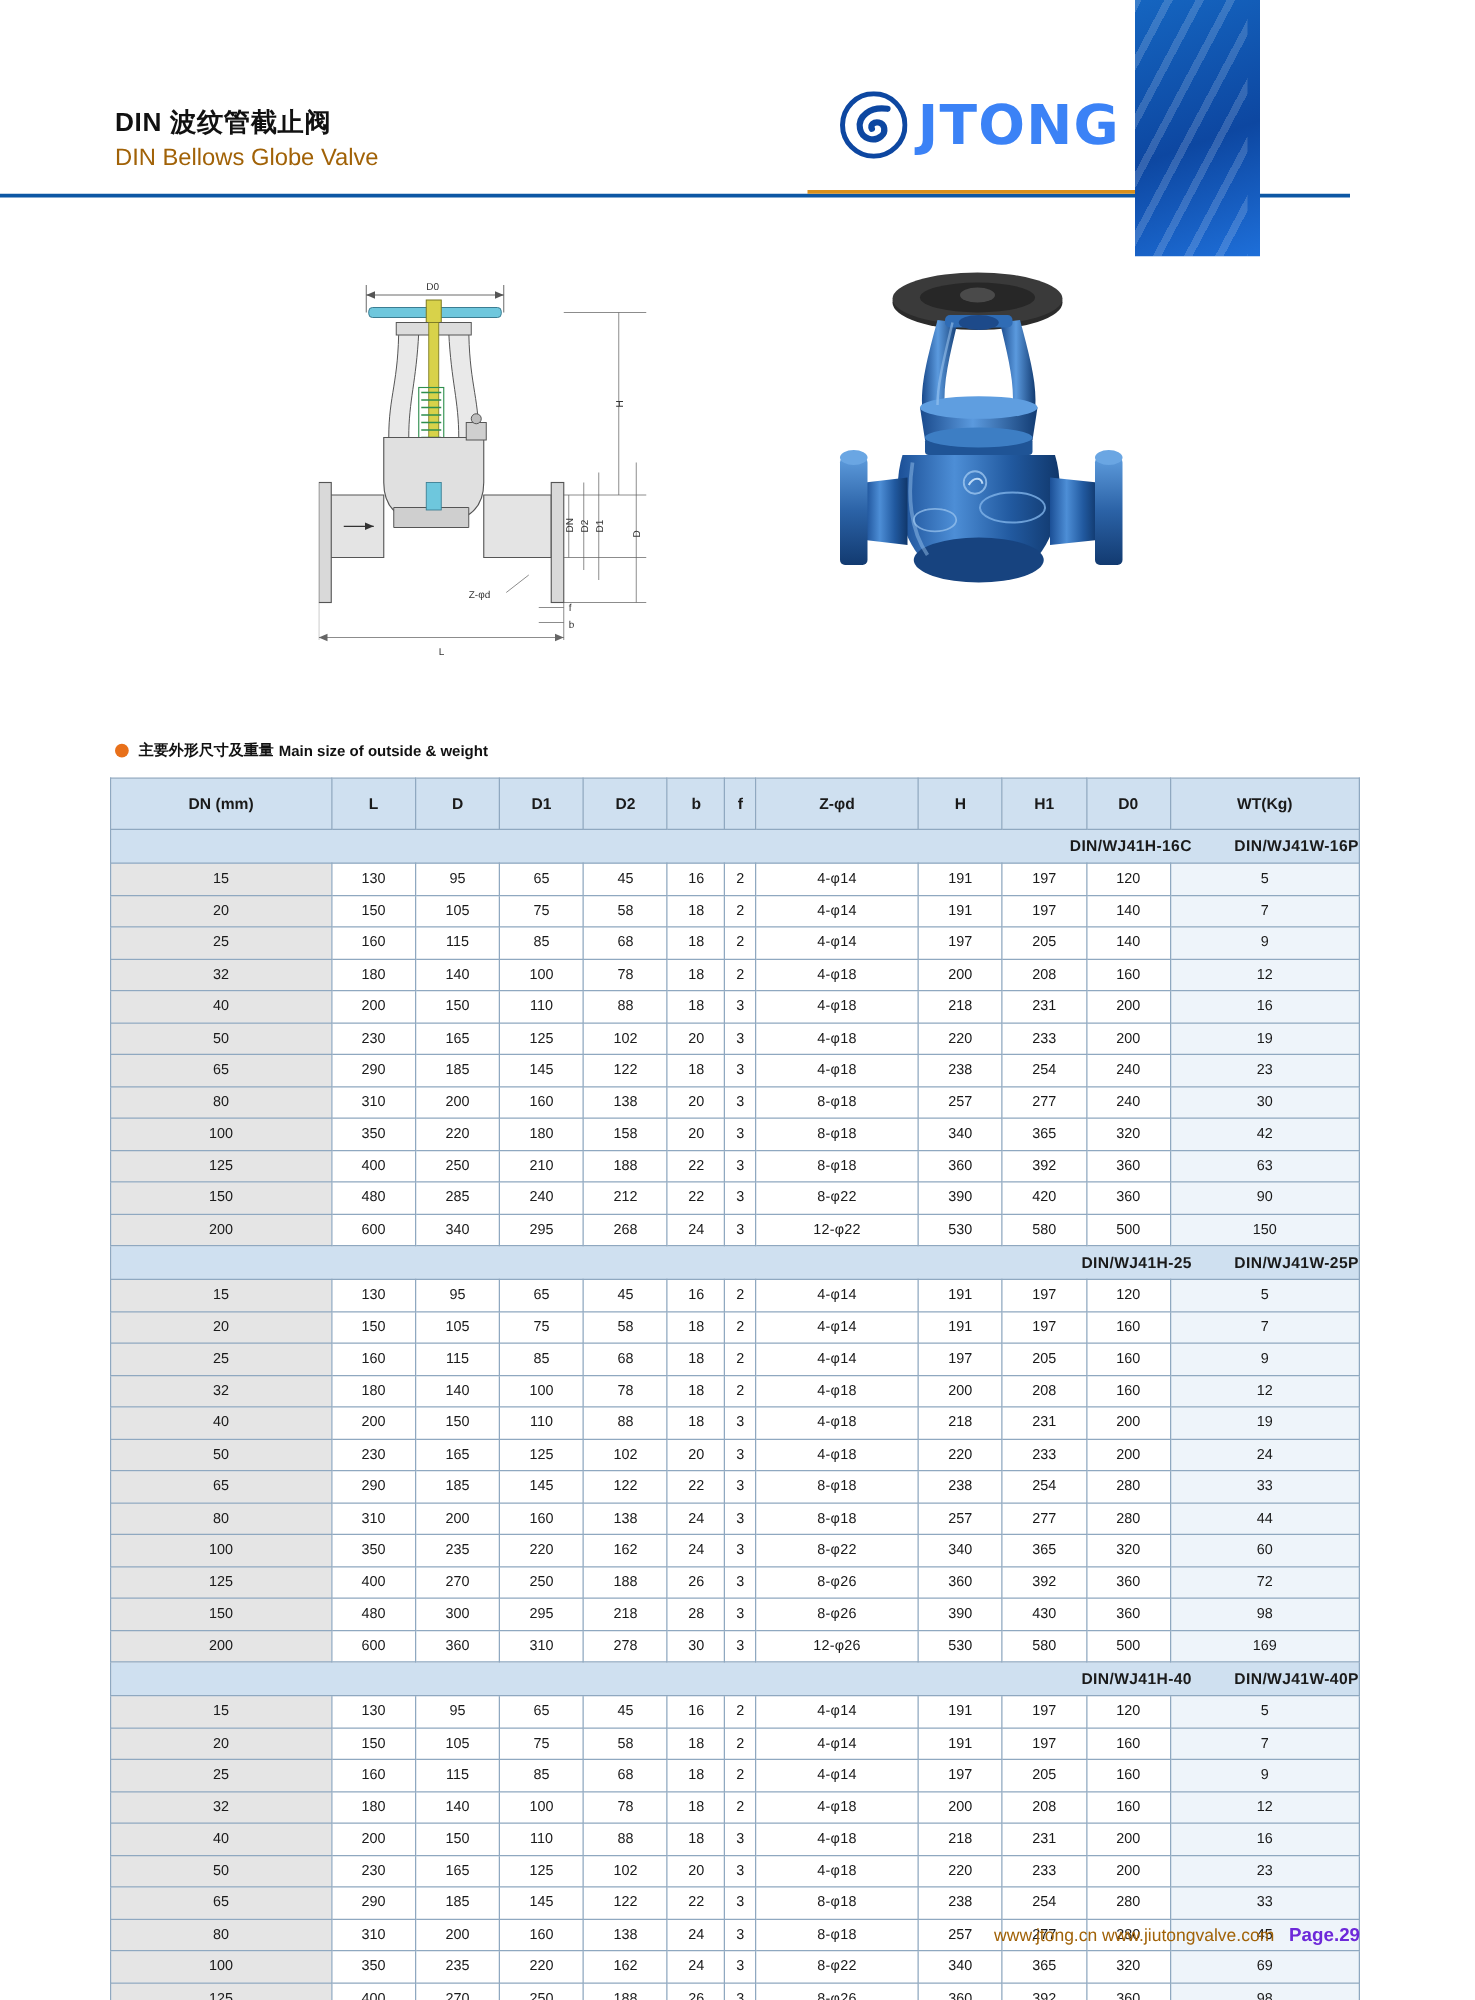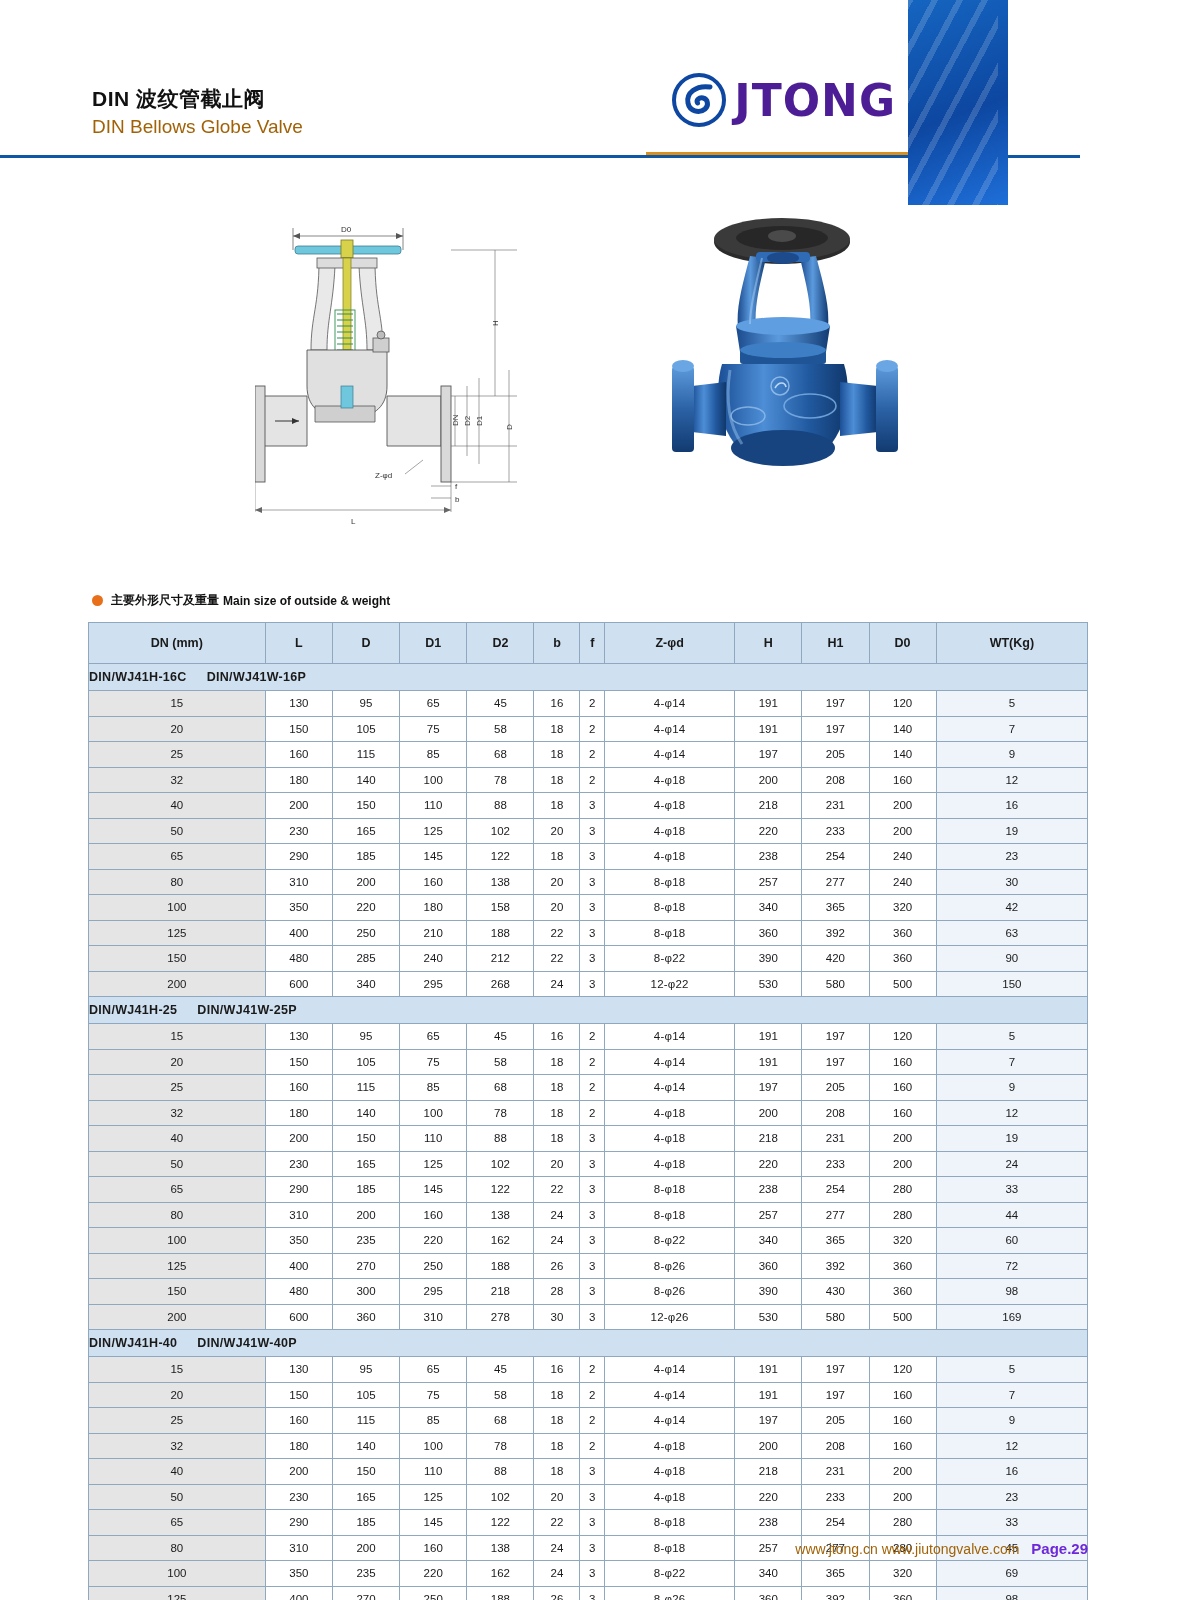--- a/index.html
+++ b/index.html
@@ -81,21 +81,21 @@
   }
   .logo-mark {
     width: 54px; height: 54px;
     margin-right: 8px;
     position: relative;
   }
   .logo-text {
     font-size: 44px;
     font-weight: bold;
     letter-spacing: 1px;
-    color: #4c1d95;
+    color: #3b82f6;
     font-family: "DejaVu Sans", sans-serif;
   }
   .logo-underline {
     position: absolute;
     right: 100px;
     top: 152px;
     width: 262px;
     height: 3px;
     background: #d9901c;
   }
@@ -170,22 +170,22 @@
   }
   tr.group td {
     background: #cfe0f0;
     font-weight: bold;
     font-size: 12.5px;
     height: 26px;
     letter-spacing: 0.3px;
   }
   .grp-inner {
     display: flex;
-    justify-content: flex-start;
-    gap: 20px;
+    justify-content: flex-end;
+    gap: 34px;
   }
   tr.data td { background: #ffffff; }
   tr.data td.dn { background: #e5e5e5; }
   tr.data td.wt { background: #eef4fa; }
   tr.data td.zd { letter-spacing: 0.2px; }
 
   
   .footer {
     position: absolute;
     left: 0;

